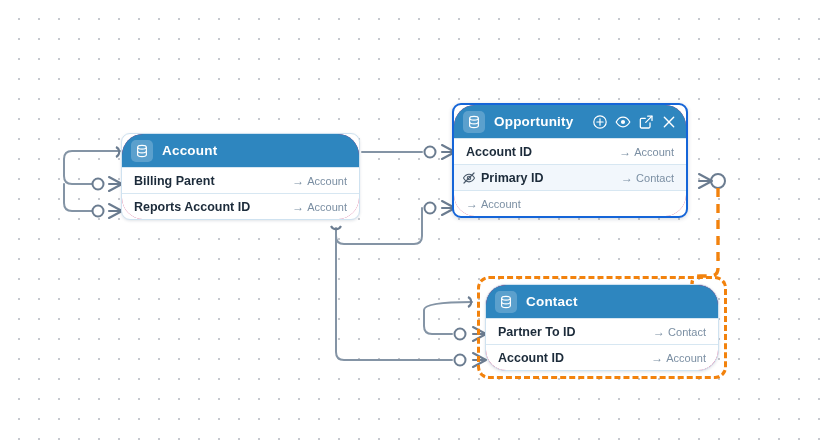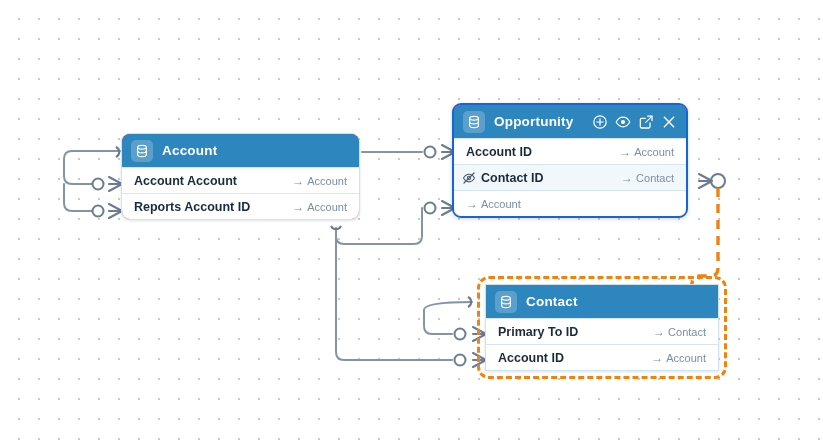--- a/index.html
+++ b/index.html
@@ -35,21 +35,21 @@
 
   
   .node {
     position: absolute;
     background: #ffffff;
     border-radius: 9px;
     overflow: hidden;
   }
 
   .node-inner {
-    border-radius: 1px;
+    border-radius: 21px;
     overflow: hidden;
     background: #be185d;
     height: 100%;
   }
 
   .node.plain {
     border: 1px solid #cfe2f0;
     box-shadow: 0 1px 3px rgba(16,40,70,0.13);
   }
 
@@ -216,21 +216,21 @@
         <span class="db-badge">
           <svg width="14" height="14" viewBox="0 0 24 24" fill="none" stroke="#ffffff" stroke-width="2">
             <ellipse cx="12" cy="5.5" rx="7.5" ry="3.2"></ellipse>
             <path d="M4.5,5.5 V18.5 C4.5,20.3 7.9,21.7 12,21.7 C16.1,21.7 19.5,20.3 19.5,18.5 V5.5"></path>
             <path d="M4.5,12 C4.5,13.8 7.9,15.2 12,15.2 C16.1,15.2 19.5,13.8 19.5,12"></path>
           </svg>
         </span>
         <span class="node-title">Account</span>
       </div>
       <div class="row">
-        <span class="row-label">Account Account</span>
+        <span class="row-label">Billing Parent</span>
         <span class="row-ref">
           <span class="arrow">→</span>
           <span>Account</span>
         </span>
       </div>
       <div class="row">
         <span class="row-label">Reports Account ID</span>
         <span class="row-ref">
           <span class="arrow">→</span>
           <span>Account</span>
@@ -285,21 +285,21 @@
         </span>
       </div>
       <div class="row highlight">
         <span class="row-hidden-icon">
           <svg width="14" height="14" viewBox="0 0 24 24" fill="none" stroke="#4a5a6b" stroke-width="1.8" stroke-linecap="round">
             <path d="M2.5,12 C5,7.6 8.4,5.4 12,5.4 C15.6,5.4 19,7.6 21.5,12 C19,16.4 15.6,18.6 12,18.6 C8.4,18.6 5,16.4 2.5,12 Z"></path>
             <circle cx="12" cy="12" r="3"></circle>
             <path d="M3.4,20.6 L20.6,3.4" stroke-width="2"></path>
           </svg>
         </span>
-        <span class="row-label">Contact ID</span>
+        <span class="row-label">Primary ID</span>
         <span class="row-ref">
           <span class="arrow">→</span>
           <span>Contact</span>
         </span>
       </div>
       <div class="row">
         <span class="row-ref">
           <span class="arrow">→</span>
           <span>Account</span>
         </span>
@@ -313,21 +313,21 @@
         <span class="db-badge">
           <svg width="14" height="14" viewBox="0 0 24 24" fill="none" stroke="#ffffff" stroke-width="2">
             <ellipse cx="12" cy="5.5" rx="7.5" ry="3.2"></ellipse>
             <path d="M4.5,5.5 V18.5 C4.5,20.3 7.9,21.7 12,21.7 C16.1,21.7 19.5,20.3 19.5,18.5 V5.5"></path>
             <path d="M4.5,12 C4.5,13.8 7.9,15.2 12,15.2 C16.1,15.2 19.5,13.8 19.5,12"></path>
           </svg>
         </span>
         <span class="node-title">Contact</span>
       </div>
       <div class="row">
-        <span class="row-label">Primary To ID</span>
+        <span class="row-label">Partner To ID</span>
         <span class="row-ref">
           <span class="arrow">→</span>
           <span>Contact</span>
         </span>
       </div>
       <div class="row">
         <span class="row-label">Account ID</span>
         <span class="row-ref">
           <span class="arrow">→</span>
           <span>Account</span>

